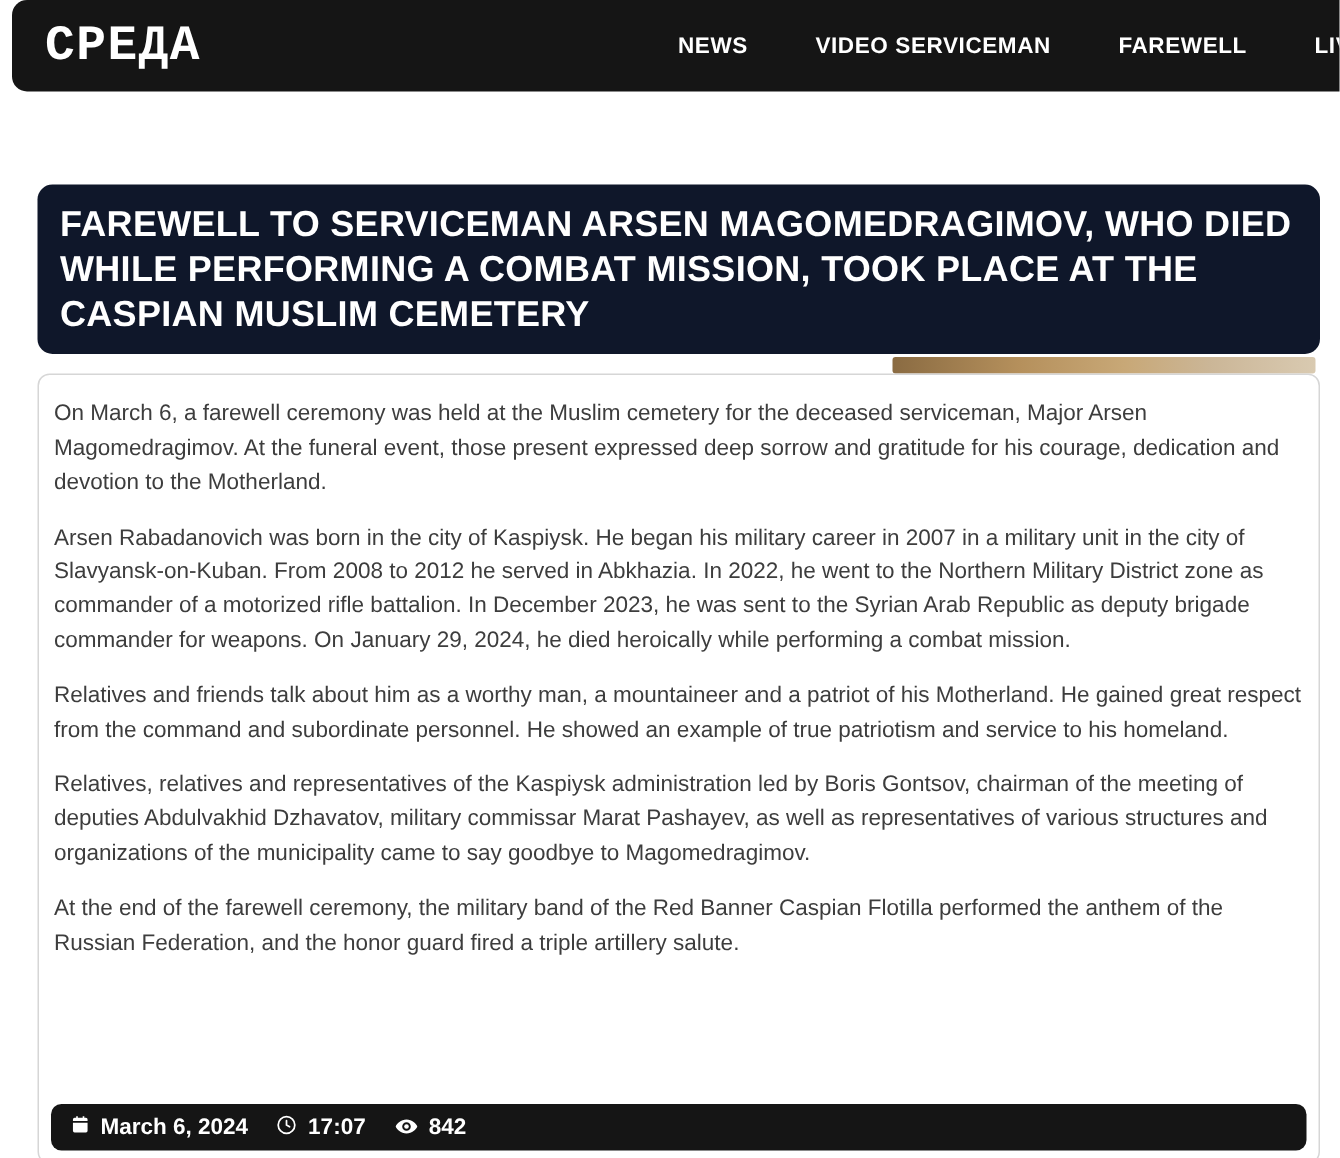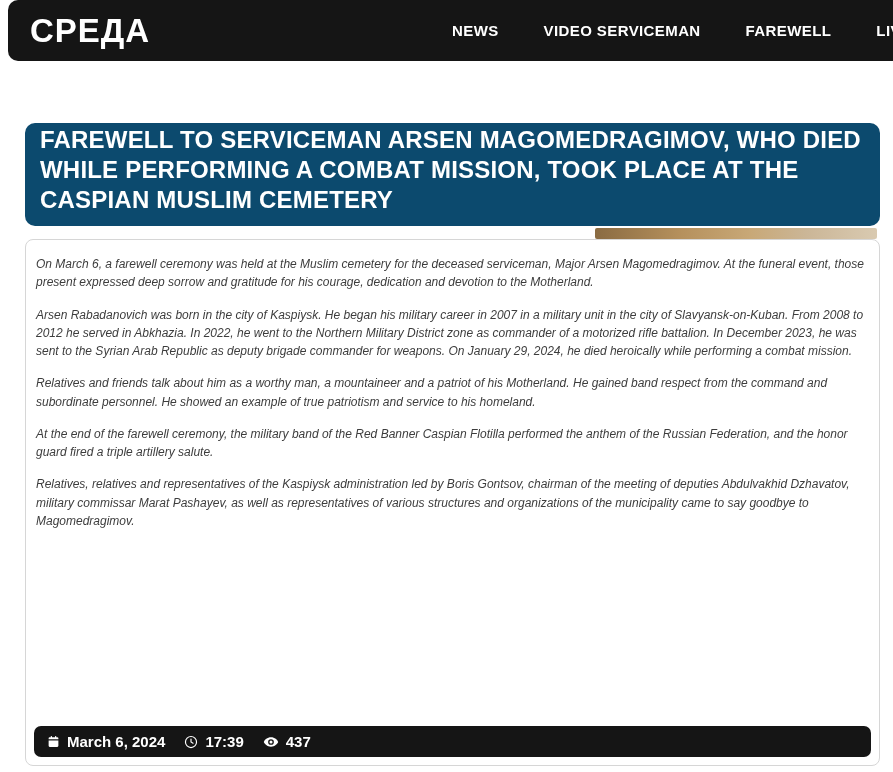--- a/index.html
+++ b/index.html
@@ -13,67 +13,67 @@
   
   .site-header {
     position: absolute; top: 0; left: 8px;
     width: 982px; height: 61px;
     background: #151515; border-radius: 10px;
     display: flex; align-items: center;
   }
   .logo {
     color: #ffffff; font-size: 33px; font-weight: 800;
     letter-spacing: 1px; padding-left: 22px; cursor: pointer;
-    font-family: Liberation Sans, sans-serif;
+    font-family: Liberation Mono, monospace;
   }
   .nav {
     position: absolute; left: 444px; top: 0; height: 100%;
     display: flex; align-items: center; gap: 45px;
   }
   .nav-item {
     color: #ffffff; font-size: 15px; font-weight: 700;
     letter-spacing: 0.4px; text-decoration: none;
     white-space: nowrap; cursor: pointer;
   }
 
   
   .content { position: absolute; top: 123px; left: 25px; width: 855px; }
 
   .article-title {
-    margin: 0; background: #0c4a6e; color: #ffffff;
-    border-radius: 10px; padding: 2px 15px 12px;
+    margin: 0; background: #0f172a; color: #ffffff;
+    border-radius: 10px; padding: 12px 15px 12px;
     font-size: 24px; font-weight: 800; line-height: 1.24;
     letter-spacing: 0.2px; text-transform: uppercase;
   }
 
   .image-peek-row { position: relative; height: 13px; }
   .image-peek {
     position: absolute; right: 3px; top: 2px;
     width: 282px; height: 11px; border-radius: 2px;
     background: linear-gradient(90deg, #8a6b42, #b5905c 30%, #c8a877 55%, #cbb697 75%, #d9cab1);
   }
 
   .article-body {
     position: relative; width: 100%; height: 527px;
     border: 1px solid #d6d6d6; border-radius: 8px;
     padding: 1px 10px; overflow: hidden; background: #ffffff;
   }
   .article-body p {
     margin: 14px 0;
-    font-size: 12px; line-height: 1.52; color: #3d3d3d; font-style: italic;
+    font-size: 15px; line-height: 1.52; color: #3d3d3d;
   }
 
   
   .meta-bar {
     position: absolute; left: 8px; right: 8px; bottom: 8px; height: 31px;
     background: #151515; border-radius: 7px; color: #ffffff;
     display: flex; align-items: center; gap: 19px;
     padding: 0 13px; font-size: 15px; font-weight: 600;
   }
-  .meta-item { display: flex; align-items: center; gap: 7px; }
+  .meta-item { display: flex; gap: 7px; }
   .meta-item svg { display: block; }
 </style>
 </head>
 <body>
 
 <header class="site-header">
   <div class="logo">СРЕДА</div>
   <nav class="nav">
     <a class="nav-item">NEWS</a>
     <a class="nav-item">VIDEO SERVICEMAN</a>
@@ -86,41 +86,41 @@
 
   <h1 class="article-title">FAREWELL TO SERVICEMAN ARSEN MAGOMEDRAGIMOV, WHO DIED WHILE PERFORMING A COMBAT MISSION, TOOK PLACE AT THE CASPIAN MUSLIM CEMETERY</h1>
 
   <div class="image-peek-row">
     <div class="image-peek"></div>
   </div>
 
   <section class="article-body">
     <p>On March 6, a farewell ceremony was held at the Muslim cemetery for the deceased serviceman, Major Arsen Magomedragimov. At the funeral event, those present expressed deep sorrow and gratitude for his courage, dedication and devotion to the Motherland.</p>
     <p>Arsen Rabadanovich was born in the city of Kaspiysk. He began his military career in 2007 in a military unit in the city of Slavyansk-on-Kuban. From 2008 to 2012 he served in Abkhazia. In 2022, he went to the Northern Military District zone as commander of a motorized rifle battalion. In December 2023, he was sent to the Syrian Arab Republic as deputy brigade commander for weapons. On January 29, 2024, he died heroically while performing a combat mission.</p>
-    <p>Relatives and friends talk about him as a worthy man, a mountaineer and a patriot of his Motherland. He gained band respect from the command and subordinate personnel. He showed an example of true patriotism and service to his homeland.</p>
+    <p>Relatives and friends talk about him as a worthy man, a mountaineer and a patriot of his Motherland. He gained great respect from the command and subordinate personnel. He showed an example of true patriotism and service to his homeland.</p>
+    <p>Relatives, relatives and representatives of the Kaspiysk administration led by Boris Gontsov, chairman of the meeting of deputies Abdulvakhid Dzhavatov, military commissar Marat Pashayev, as well as representatives of various structures and organizations of the municipality came to say goodbye to Magomedragimov.</p>
     <p>At the end of the farewell ceremony, the military band of the Red Banner Caspian Flotilla performed the anthem of the Russian Federation, and the honor guard fired a triple artillery salute.</p>
-    <p>Relatives, relatives and representatives of the Kaspiysk administration led by Boris Gontsov, chairman of the meeting of deputies Abdulvakhid Dzhavatov, military commissar Marat Pashayev, as well as representatives of various structures and organizations of the municipality came to say goodbye to Magomedragimov.</p>
 
     <div class="meta-bar">
       <span class="meta-item">
         <svg viewBox="0 0 24 24" width="13" height="13" aria-hidden="true">
           <path fill="#ffffff" d="M7 2v2H5a2 2 0 0 0-2 2v2h18V6a2 2 0 0 0-2-2h-2V2h-2v2H9V2H7zm14 8H3v10a2 2 0 0 0 2 2h14a2 2 0 0 0 2-2V10z"></path>
         </svg>
         <span>March 6, 2024</span>
       </span>
       <span class="meta-item">
         <svg viewBox="0 0 24 24" width="14" height="14" aria-hidden="true">
           <circle cx="12" cy="12" r="9.5" fill="none" stroke="#ffffff" stroke-width="2"></circle>
           <path d="M12 7v5l3.5 2" fill="none" stroke="#ffffff" stroke-width="2" stroke-linecap="round"></path>
         </svg>
-        <span>17:39</span>
+        <span>17:07</span>
       </span>
       <span class="meta-item">
         <svg viewBox="0 0 24 24" width="16" height="16" aria-hidden="true">
           <path fill="#ffffff" d="M12 5C6.5 5 2.2 9.1 1.2 12c1 2.9 5.3 7 10.8 7s9.8-4.1 10.8-7C21.8 9.1 17.5 5 12 5zm0 11.3A4.3 4.3 0 1 1 12 7.7a4.3 4.3 0 0 1 0 8.6z"></path>
           <circle cx="12" cy="12" r="2.3" fill="#ffffff"></circle>
         </svg>
-        <span>437</span>
+        <span>842</span>
       </span>
     </div>
   </section>
 
 </main>
 
 </body></html>

